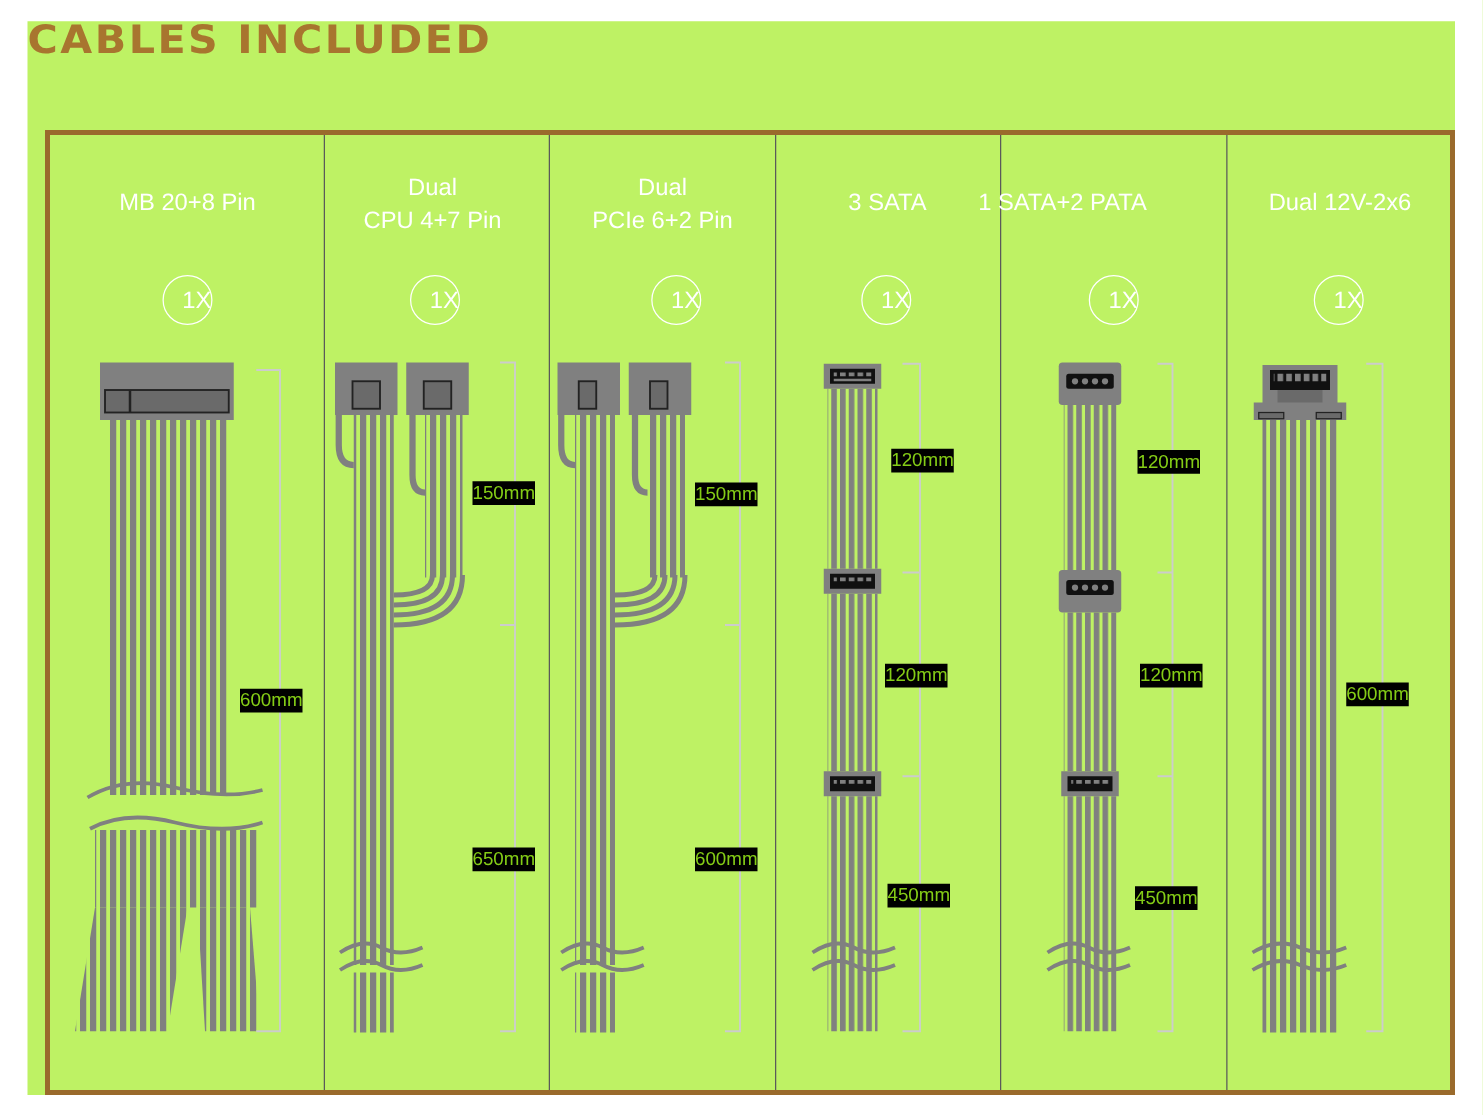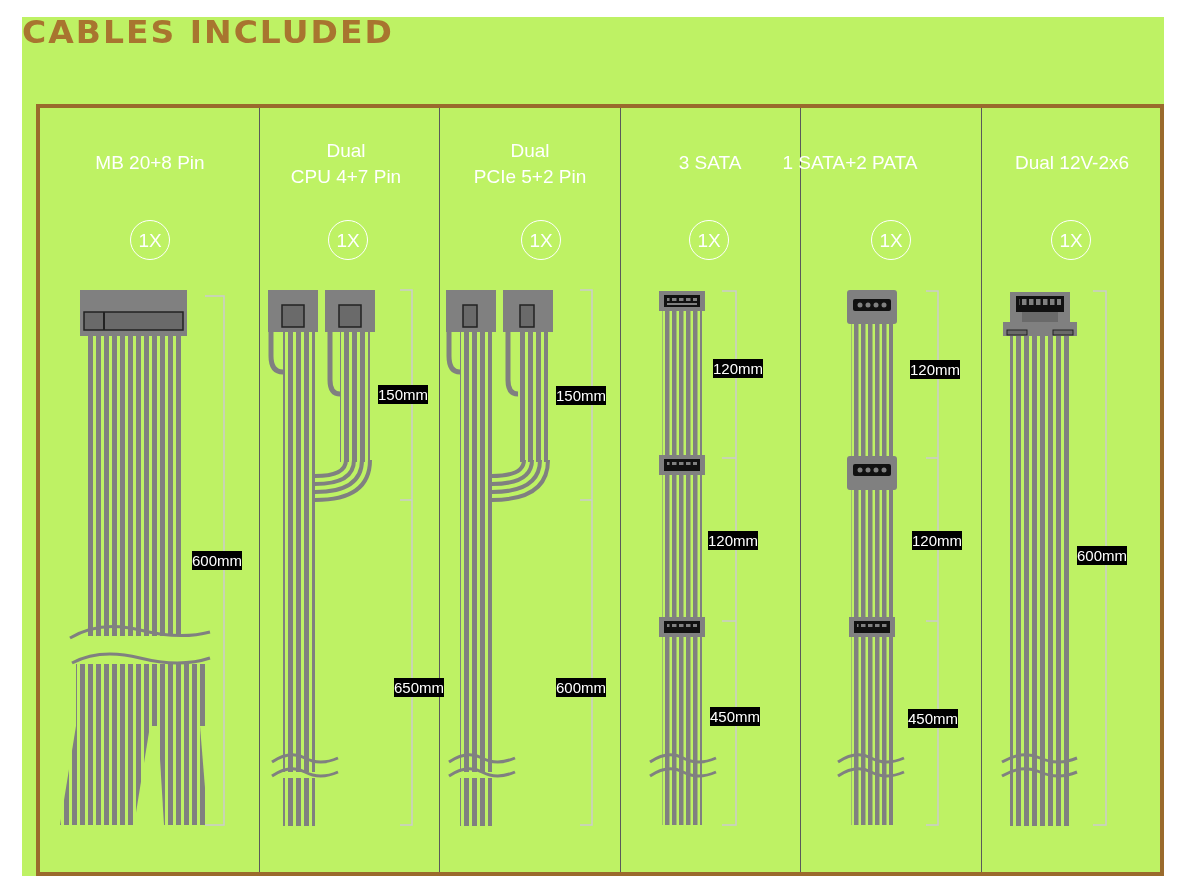--- a/index.html
+++ b/index.html
@@ -2,22 +2,22 @@
 <html><head>
 <meta charset="utf-8">
 <style>
   html, body { margin:0; padding:0; background:#ffffff; }
   body { width:1186px; height:892px; position:relative; overflow:hidden; font-family:"Liberation Sans", sans-serif; }
   .panel { position:absolute; left:22px; top:17px; width:1142px; height:859px; background:#bef264; }
   .title { position:absolute; left:0px; top:-2px; height:36px; color:#a8752f; font-family:"DejaVu Sans", sans-serif; font-weight:bold; font-size:33px; letter-spacing:2px; line-height:36px; transform:scaleY(0.95); transform-origin:top left; }
   .frame { position:absolute; left:36px; top:104px; width:1120px; height:764px; border:4px solid #9a6a2c; }
   .col-div { position:absolute; top:108px; width:1px; height:764px; background:#5a5a5a; }
   .col-title { position:absolute; color:#fff; font-size:19px; line-height:26px; text-align:center; width:180px; }
-  .badge { position:absolute; width:40px; height:40px; border:1.5px solid #fff; border-radius:50%; color:#fff; font-size:19px; line-height:40px; text-align:center; box-sizing:border-box; }
-  .dim { position:absolute; color:#ffffff; font-size:15px; background:#000; padding:1px 0; line-height:17px; }
+  .badge { position:absolute; width:40px; height:40px; border:1.5px solid #fff; border-radius:50%; color:#fff; font-size:19px; line-height:40px; text-align:right; box-sizing:border-box; }
+  .dim { position:absolute; color:#84cc16; font-size:15px; background:#000; padding:1px 0; line-height:17px; }
   svg.art { position:absolute; left:0; top:0; }
 </style>
 </head>
 <body>
 
 <div class="panel">
   <div class="title">CABLES INCLUDED</div>
 </div>
 
 <div class="frame"></div>
@@ -152,24 +152,24 @@
 </svg>
 
 <div class="col-title" style="left:60px;top:150px">MB 20+8 Pin</div>
 <div class="badge" style="left:130px;top:220px">1X</div>
 <div class="dim" style="left:192px;top:551px">600mm</div>
 
 <div class="col-title" style="left:256px;top:138px">Dual</div>
 <div class="col-title" style="left:256px;top:164px">CPU 4+7 Pin</div>
 <div class="badge" style="left:328px;top:220px">1X</div>
 <div class="dim" style="left:378px;top:385px">150mm</div>
-<div class="dim" style="left:394px;top:678px">650mm</div>
+<div class="dim" style="left:378px;top:678px">650mm</div>
 
 <div class="col-title" style="left:440px;top:138px">Dual</div>
-<div class="col-title" style="left:440px;top:164px">PCIe 5+2 Pin</div>
+<div class="col-title" style="left:440px;top:164px">PCIe 6+2 Pin</div>
 <div class="badge" style="left:521px;top:220px">1X</div>
 <div class="dim" style="left:556px;top:386px">150mm</div>
 <div class="dim" style="left:556px;top:678px">600mm</div>
 
 <div class="col-title" style="left:620px;top:150px">3 SATA</div>
 <div class="badge" style="left:689px;top:220px">1X</div>
 <div class="dim" style="left:713px;top:359px">120mm</div>
 <div class="dim" style="left:708px;top:531px">120mm</div>
 <div class="dim" style="left:710px;top:707px">450mm</div>
 

